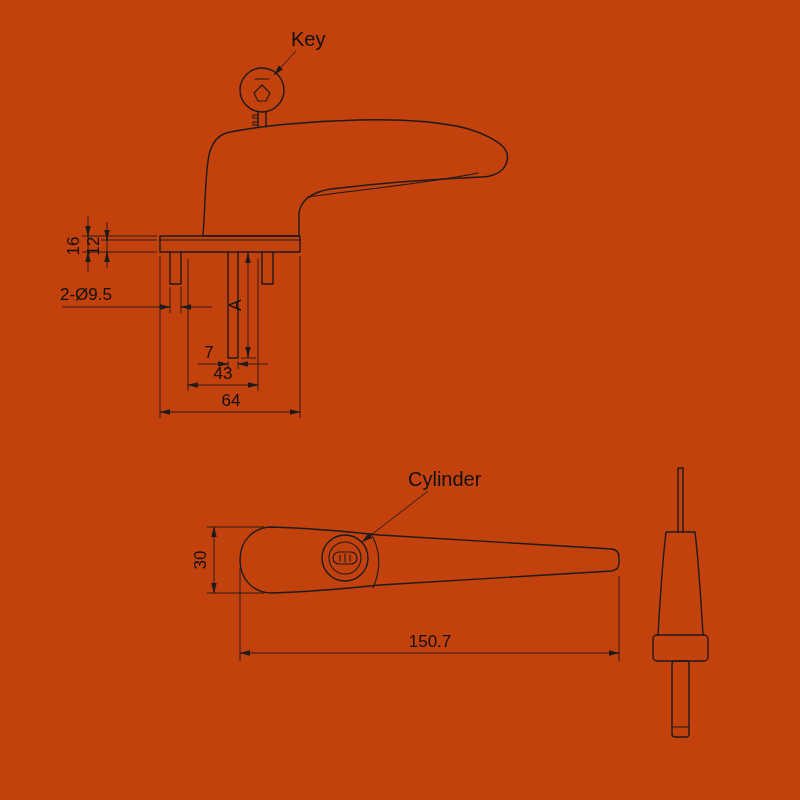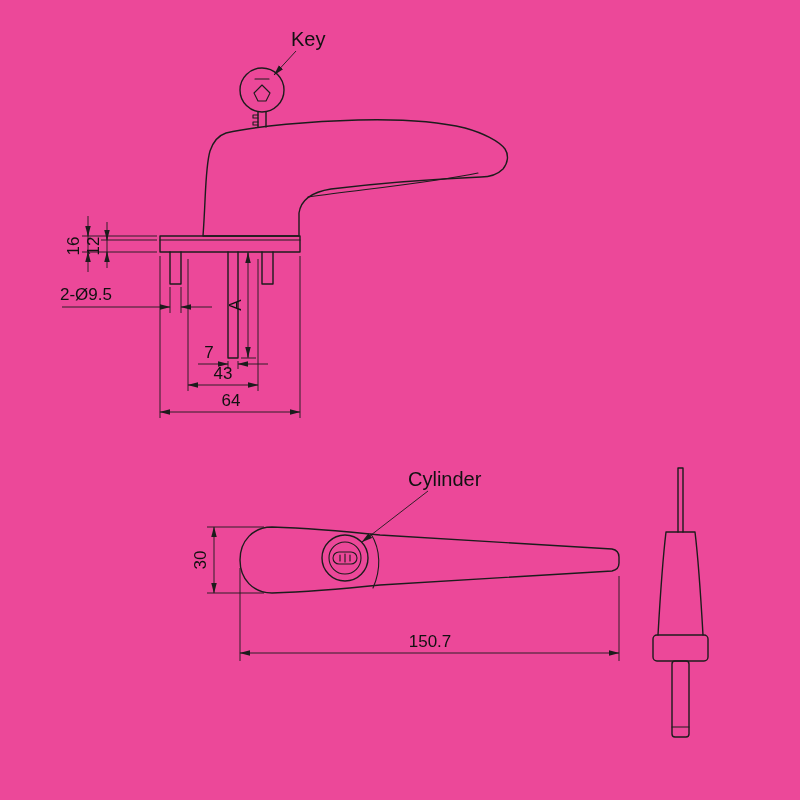--- a/index.html
+++ b/index.html
@@ -1,16 +1,16 @@
 <!DOCTYPE html>
 <html><head>
 <meta charset="utf-8">
 <style>
   html,body{margin:0;padding:0;background:#ffffff;}
-  .canvas{width:800px;height:800px;background:#ec4899;position:relative;overflow:hidden;}
+  .canvas{width:800px;height:800px;background:#c2410c;position:relative;overflow:hidden;}
   svg{display:block;}
   .o{stroke:#1c1c1c;stroke-width:1.4;fill:none;stroke-linejoin:round;stroke-linecap:round;}
   .t{stroke:#1c1c1c;stroke-width:1.1;fill:none;stroke-linejoin:round;stroke-linecap:round;}
   .d{stroke:#1c1c1c;stroke-width:0.9;fill:none;stroke-linecap:butt;}
   .txt{fill:#111;font-family:"Liberation Sans",sans-serif;font-size:17px;}
   .lbl{fill:#111;font-family:"Liberation Sans",sans-serif;font-size:20px;}
 </style>
 </head>
 <body>
 

